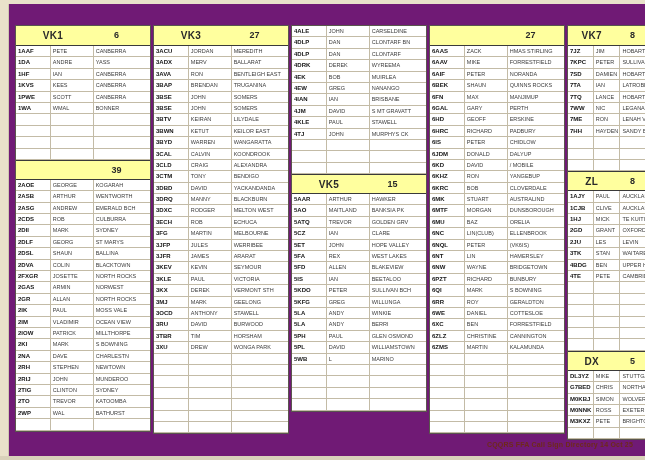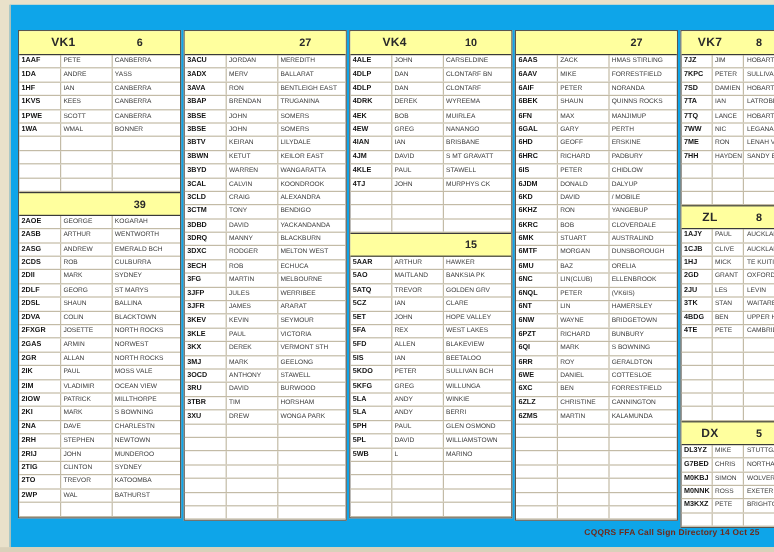--- a/index.html
+++ b/index.html
@@ -3,21 +3,21 @@
 <meta charset="utf-8">
 <style>
   html,body{margin:0;padding:0;}
   body{
     width:645px;height:460px;position:relative;overflow:hidden;
     background:#e9e1ca;
     font-family:"Liberation Sans", sans-serif;
   }
   .sheet{
     position:absolute;left:8px;top:4px;width:637px;height:452px;
-    background:#0ea5e9;border-left:1px solid #cfc7b0;
+    background:#701a75;border-left:1px solid #cfc7b0;
   }
   .table-area{
     position:absolute;left:6px;top:21px;
     display:flex;gap:2px;align-items:flex-start;
   }
   .group{
     background:#ffffff;
     border:1px solid #5a564e;
     box-sizing:content-box;
   }
@@ -235,20 +235,21 @@
           <div class="row">
             <div class="cell cs"></div>
             <div class="cell nm"></div>
             <div class="cell qth"></div>
           </div>
         </div>
       </div>
       <div class="group wide">
         <div class="section">
           <div class="sec-header">
+            <span class="region">VK3</span>
             <span class="count">27</span>
           </div>
           <div class="row">
             <div class="cell cs">3ACU</div>
             <div class="cell nm">JORDAN</div>
             <div class="cell qth">MEREDITH</div>
           </div>
           <div class="row">
             <div class="cell cs">3ADX</div>
             <div class="cell nm">MERV</div>
@@ -411,24 +412,20 @@
           </div>
           <div class="row">
             <div class="cell cs"></div>
             <div class="cell nm"></div>
             <div class="cell qth"></div>
           </div>
         </div>
       </div>
       <div class="group wide">
         <div class="section">
-          <div class="sec-header">
-            <span class="region">VK4</span>
-            <span class="count">10</span>
-          </div>
           <div class="row">
             <div class="cell cs">4ALE</div>
             <div class="cell nm">JOHN</div>
             <div class="cell qth">CARSELDINE</div>
           </div>
           <div class="row">
             <div class="cell cs">4DLP</div>
             <div class="cell nm">DAN</div>
             <div class="cell qth">CLONTARF BN</div>
           </div>
@@ -483,20 +480,21 @@
             <div class="cell qth"></div>
           </div>
           <div class="row">
             <div class="cell cs"></div>
             <div class="cell nm"></div>
             <div class="cell qth"></div>
           </div>
         </div>
         <div class="section">
           <div class="sec-header">
+            <span class="region">VK5</span>
             <span class="count">15</span>
           </div>
           <div class="row">
             <div class="cell cs">5AAR</div>
             <div class="cell nm">ARTHUR</div>
             <div class="cell qth">HAWKER</div>
           </div>
           <div class="row">
             <div class="cell cs">5AO</div>
             <div class="cell nm">MAITLAND</div>

